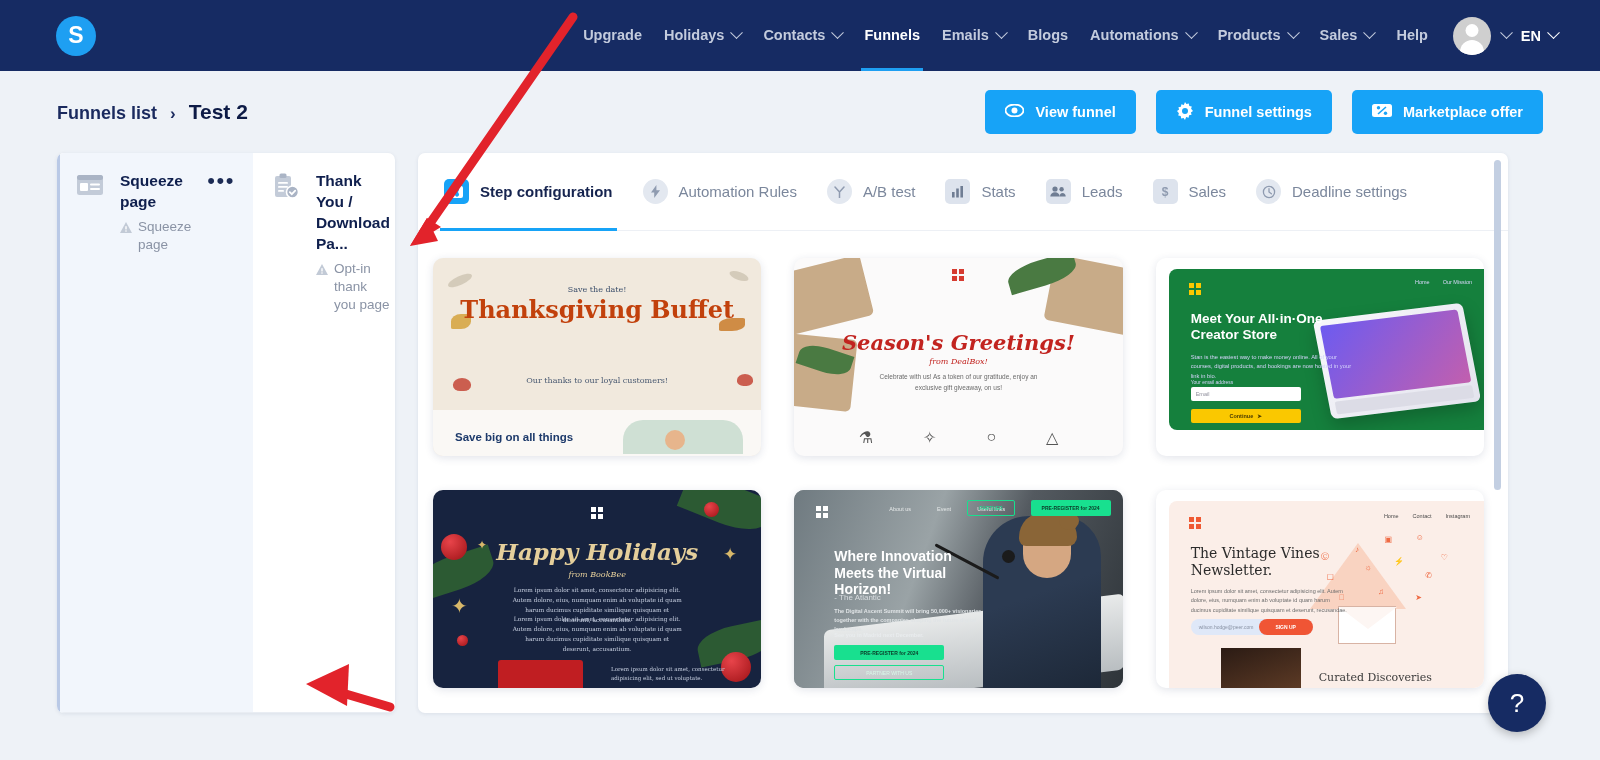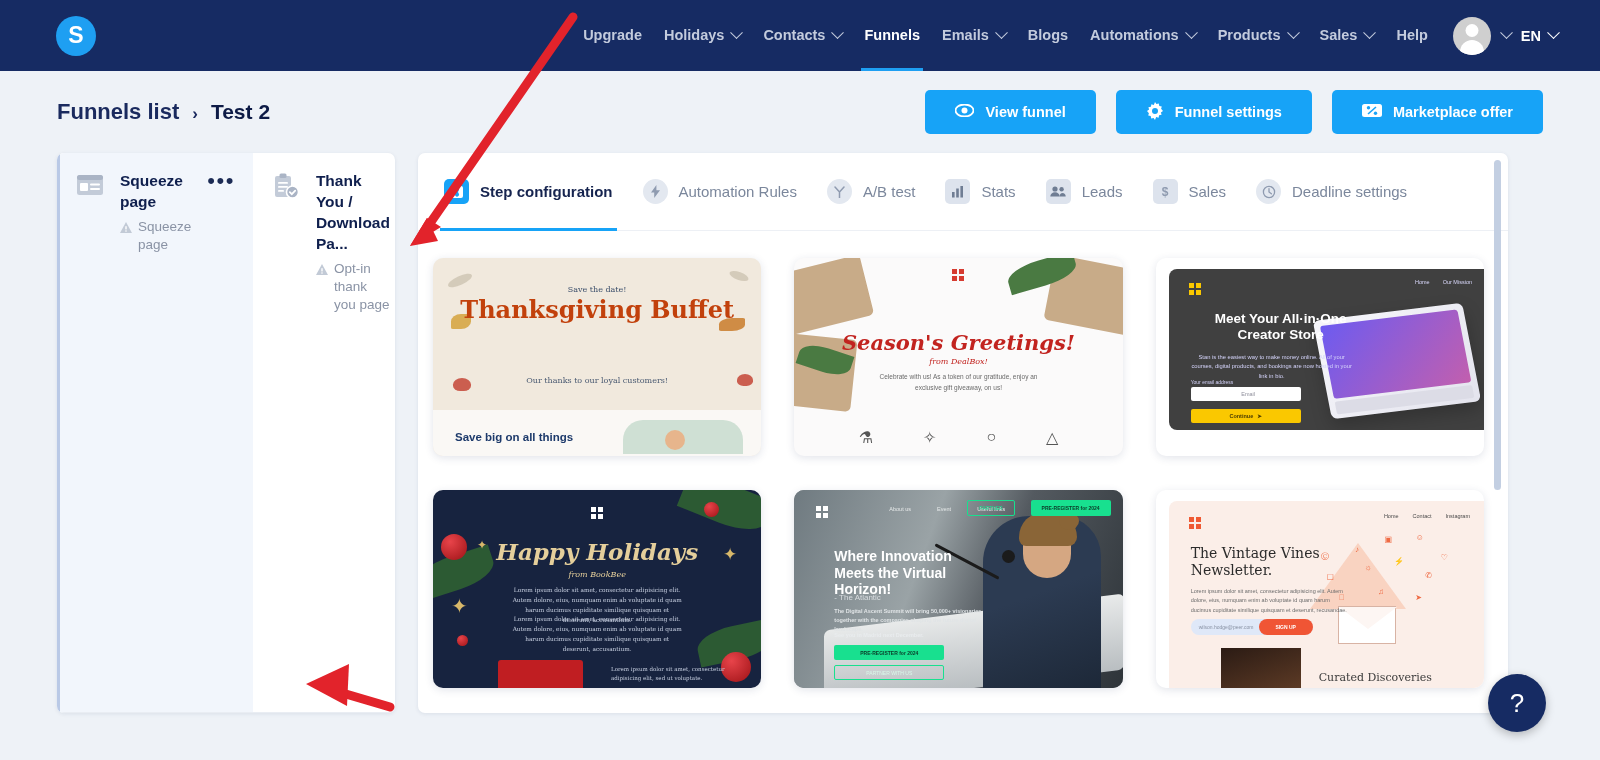--- a/index.html
+++ b/index.html
@@ -59,27 +59,27 @@
 
   
   .header-row {
     position: absolute; left: 0; top: 71px; width: 1600px; height: 82px;
     display: flex; align-items: center;
   }
   .breadcrumb {
     margin-left: 57px; display: flex; align-items: baseline; gap: 13px;
     color: #1a2a5e;
   }
-  .bc-link { font-size: 22px; font-weight: bold; color: #1a2a5e; }
+  .bc-link { font-size: 18px; font-weight: bold; color: #1a2a5e; }
   .bc-sep { font-size: 17px; font-weight: bold; color: #1a2a5e; }
   .bc-current { font-size: 21px; font-weight: bold; color: #0d1b46; }
   .header-actions { margin-left: auto; margin-right: 57px; display: flex; gap: 20px; }
   .btn {
     height: 44px; border-radius: 5px; background: #17a3f7; color: #fff;
-    display: flex; align-items: center; gap: 11px; padding: 0 30px;
+    display: flex; align-items: center; gap: 11px; padding: 0 20px;
     font-size: 14.5px; font-weight: bold; border: none; cursor: pointer;
     white-space: nowrap;
   }
   .btn svg { flex: none; }
 
   
   .sidebar {
     position: absolute; left: 57px; top: 153px; width: 338px; height: 560px;
     background: #ffffff; border-radius: 7px;
     box-shadow: 0 1px 4px rgba(25,40,90,0.09);
@@ -169,21 +169,21 @@
     font-family: "DejaVu Serif", serif;
   }
   .c2 .from { position: absolute; top: 99px; left: 0; right: 0; text-align: center; font-size: 8px; color: #c2231f; font-style: italic; font-family: "DejaVu Serif", serif;}
   .c2 .desc { position: absolute; top: 113px; left: 80px; right: 80px; text-align: center; font-size: 6.5px; color: #6a6a6a; line-height: 1.7; }
   .gift { position: absolute; background: #c8ab88; border-radius: 5px; }
   .pine { position: absolute; background: #3f6b3a; border-radius: 50% 0 50% 0; }
   .xmas-icons { position: absolute; bottom: 9px; left: 0; right: 0; display: flex; justify-content: center; gap: 50px; font-size: 16px; color: #555; }
 
   
   .c3 { background: #fff; }
-  .c3 .inner { position: absolute; left: 13px; top: 11px; right: 0; bottom: 26px; background: #404040; border-radius: 8px 0 0 8px; overflow: hidden; text-align: center;}
+  .c3 .inner { position: absolute; left: 13px; top: 11px; right: 0; bottom: 26px; background: #15803d; border-radius: 8px 0 0 8px; overflow: hidden;}
   .c3 .minnav { position: absolute; top: 10px; right: 12px; display: flex; gap: 13px; color: #d9d8fb; font-size: 5.5px; }
   .c3 .h { position: absolute; left: 22px; top: 42px; width: 180px; color: #fff; font-size: 13.5px; font-weight: bold; line-height: 1.22; }
   .c3 .p { position: absolute; left: 22px; top: 84px; width: 162px; color: #d5d4fb; font-size: 5.8px; line-height: 1.6; }
   .c3 .lbl { position: absolute; left: 22px; top: 110px; color: #d5d4fb; font-size: 5px; }
   .c3 .inp { position: absolute; left: 22px; top: 118px; width: 110px; height: 14px; background: #fff; border-radius: 2px; font-size: 5.5px; color: #8f8f9c; padding: 4px 0 0 5px;}
   .c3 .cta { position: absolute; left: 22px; top: 140px; width: 110px; height: 14px; background: #fac800; border-radius: 2px; font-size: 5.5px; color: #4a3c00; display:flex; align-items:center; justify-content:center; gap: 4px; font-weight: bold;}
   .laptop {
     position: absolute; right: 12px; top: 42px; width: 150px; height: 100px;
     background: linear-gradient(140deg,#f7f7fb,#e4e4ee); border-radius: 6px;
     transform: rotate(-11deg) skewY(4deg); box-shadow: 0 8px 18px rgba(0,0,0,.22);

